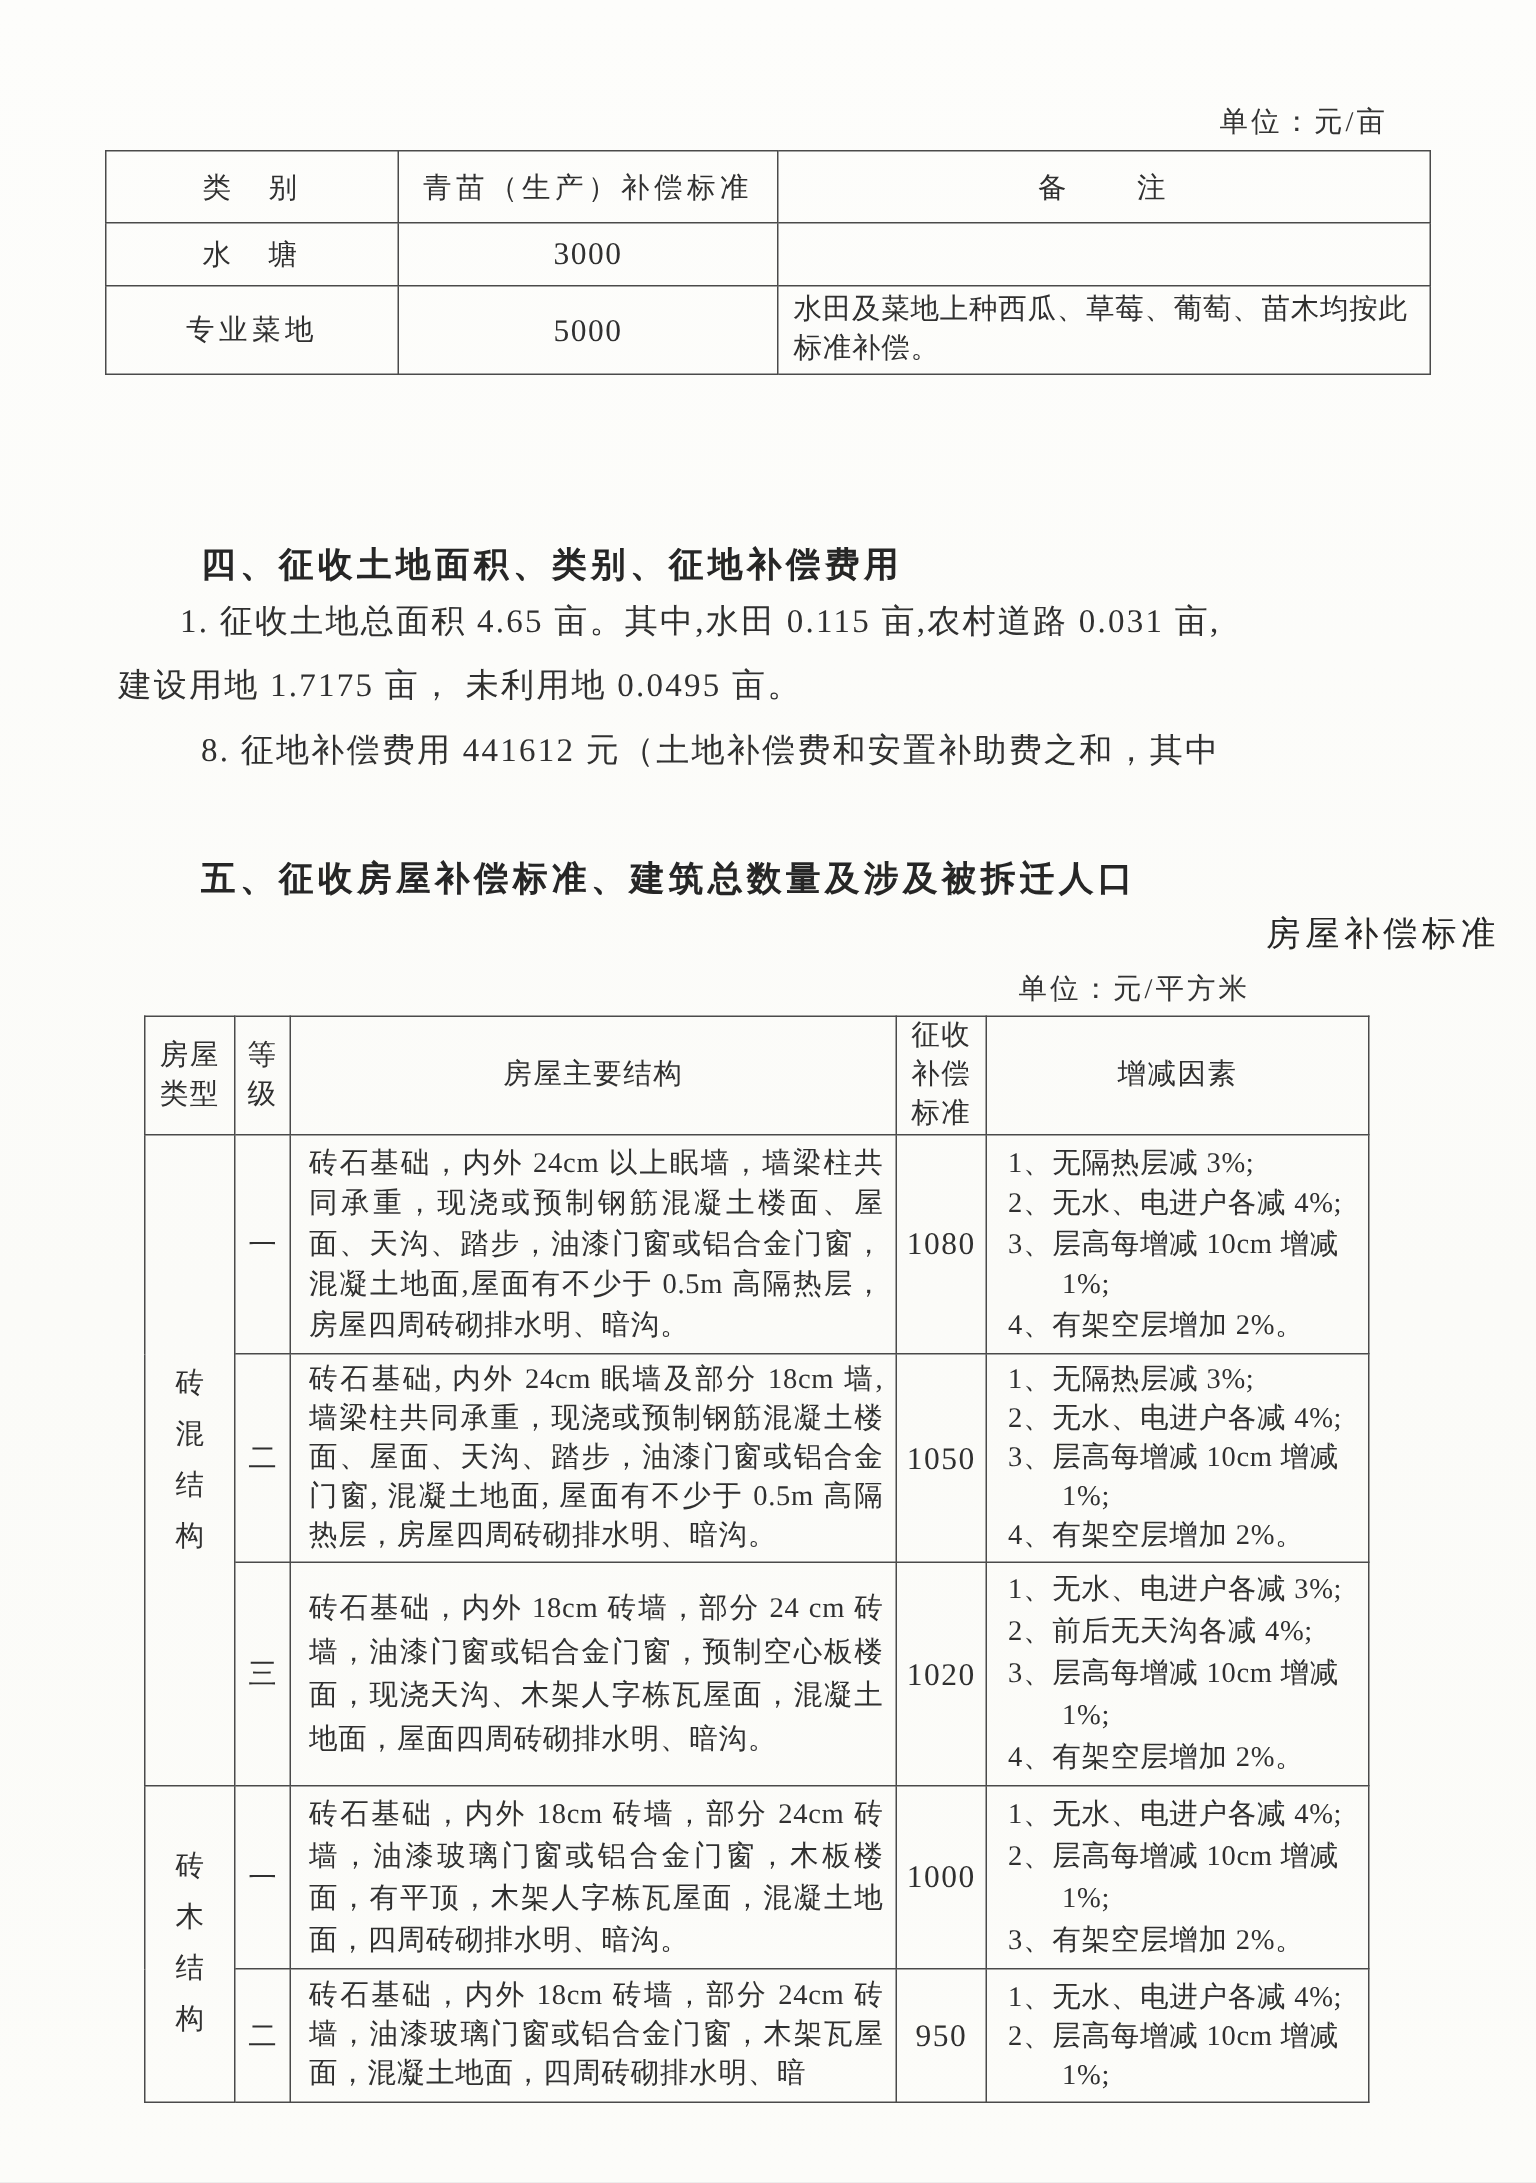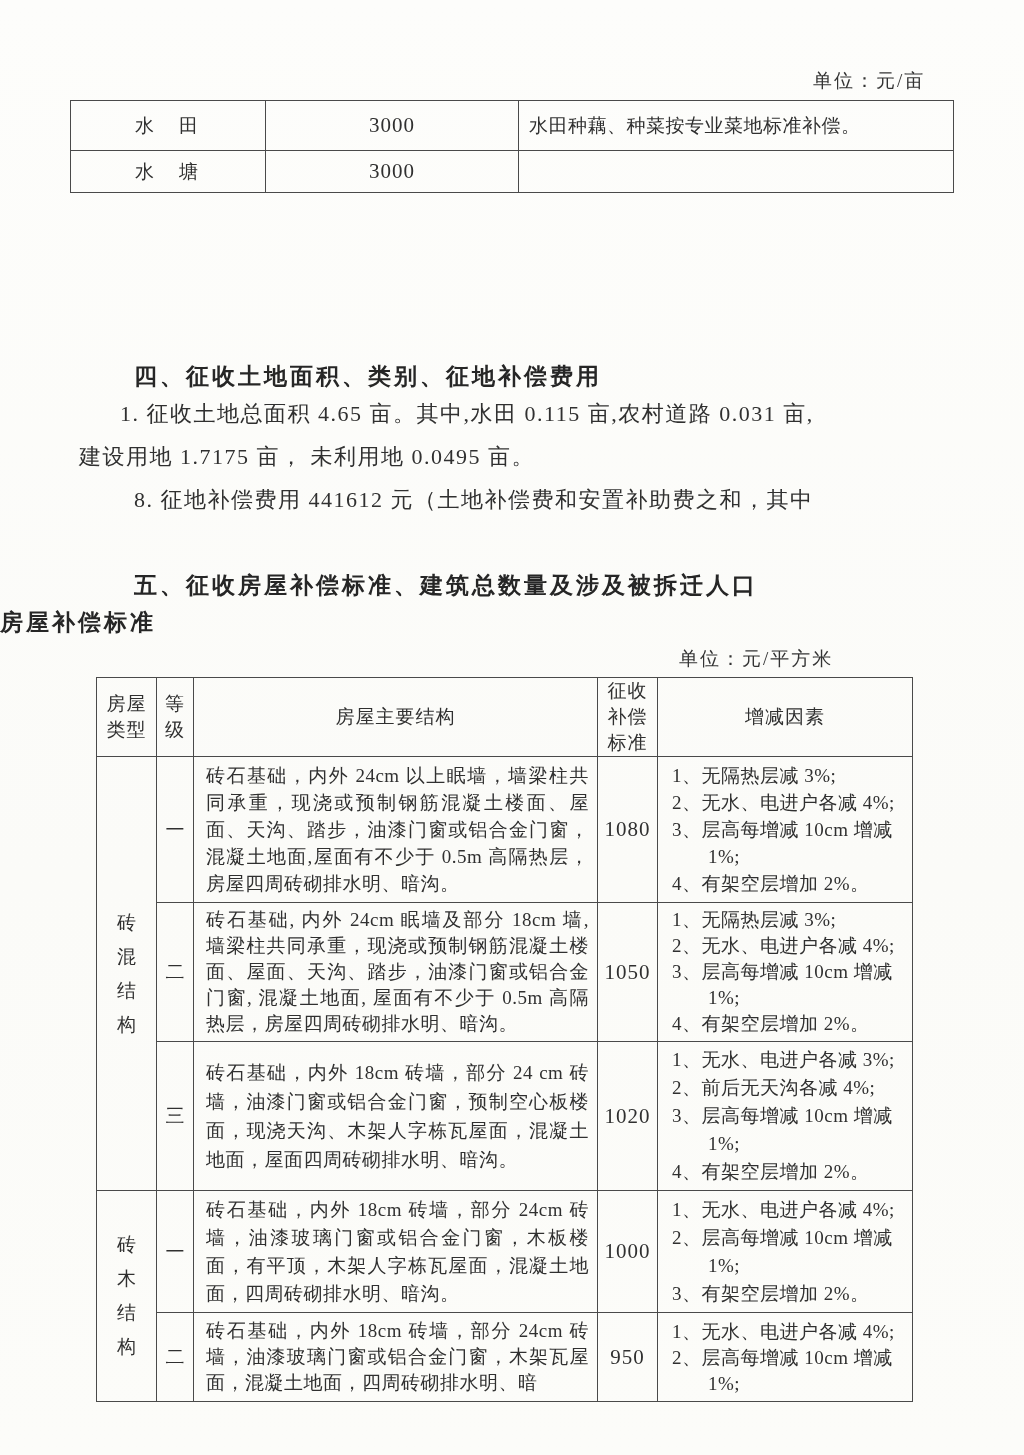--- a/index.html
+++ b/index.html
@@ -30,21 +30,21 @@
   .t1 .num  { text-align:center; font-size:21px; letter-spacing:1px; }
   .t1 .note { text-align:left; font-size:19px; letter-spacing:0.5px;
               padding:3px 10px; line-height:26px; }
   .t1 tr.h0 { height:48px; } .t1 tr.r0 { height:50px; }
   .t1 tr.r1 { height:42px; } .t1 tr.r2 { height:52px; }
   .t1 tr.r3 { height:51px; }
 
   
   .heading { font-size:23px; font-weight:bold; letter-spacing:3px; white-space:nowrap; color:#262626; }
   .bodyline { font-size:22px; letter-spacing:1.5px; white-space:nowrap; color:#303030; }
-  .subtitle { font-size:23px; font-weight:bold; letter-spacing:3px; text-align:left; color:#262626; }
+  .subtitle { font-size:23px; font-weight:normal; letter-spacing:3px; text-align:right; color:#262626; }
 
   
   .t2 { position:absolute; left:96px; top:677px; width:816px; }
   .t2 th { font-size:19px; letter-spacing:1px; text-align:center; line-height:26px; }
   .t2 tr.h0 { height:79px; }
   .t2 tr.r0 { height:146px; } .t2 tr.r1 { height:133px; }
   .t2 tr.r2 { height:146px; } .t2 tr.r3 { height:122px; }
   .t2 tr.r4 { height:85px;  }
   .t2 .vtype { text-align:center; font-size:19px; }
   .t2 .vchar { display:block; line-height:34px; }
@@ -73,29 +73,34 @@
 
   <div class="abs unit" style="left:813px; top:68px;">单位：元/亩</div>
 
   <table class="t1">
     <colgroup>
         <col style="width:195px">
         <col style="width:253px">
         <col style="width:435px">
       </colgroup>
     <tbody>
-      <tr class="r0">
-        <td class="cat">水　田</td>
-        <td class="num">3000</td>
-        <td class="note">水田种藕、种菜按专业菜地标准补偿。</td>
+      <tr class="h0">
+        <th>类　别</th>
+        <th>青苗（生产）补偿标准</th>
+        <th>备　　注</th>
       </tr>
       <tr class="r1">
         <td class="cat">水　塘</td>
         <td class="num">3000</td>
         <td class="note"></td>
+      </tr>
+      <tr class="r3">
+        <td class="cat">专业菜地</td>
+        <td class="num">5000</td>
+        <td class="note">水田及菜地上种西瓜、草莓、葡萄、苗木均按此标准补偿。</td>
       </tr>
     </tbody>
   </table>
 
   <div class="abs heading" style="left:134px; top:361px;text-align:right;">四、征收土地面积、类别、征地补偿费用</div>
   <div class="abs bodyline" style="left:120px; top:399px;">1. 征收土地总面积 4.65 亩。其中,水田 0.115 亩,农村道路 0.031 亩,</div>
   <div class="abs bodyline" style="left:79px; top:442px;">建设用地 1.7175 亩， 未利用地 0.0495 亩。</div>
   <div class="abs bodyline" style="left:134px; top:485px;">8. 征地补偿费用 441612 元（土地补偿费和安置补助费之和，其中</div>
 
   <div class="abs heading" style="left:134px; top:570px;">五、征收房屋补偿标准、建筑总数量及涉及被拆迁人口</div>

